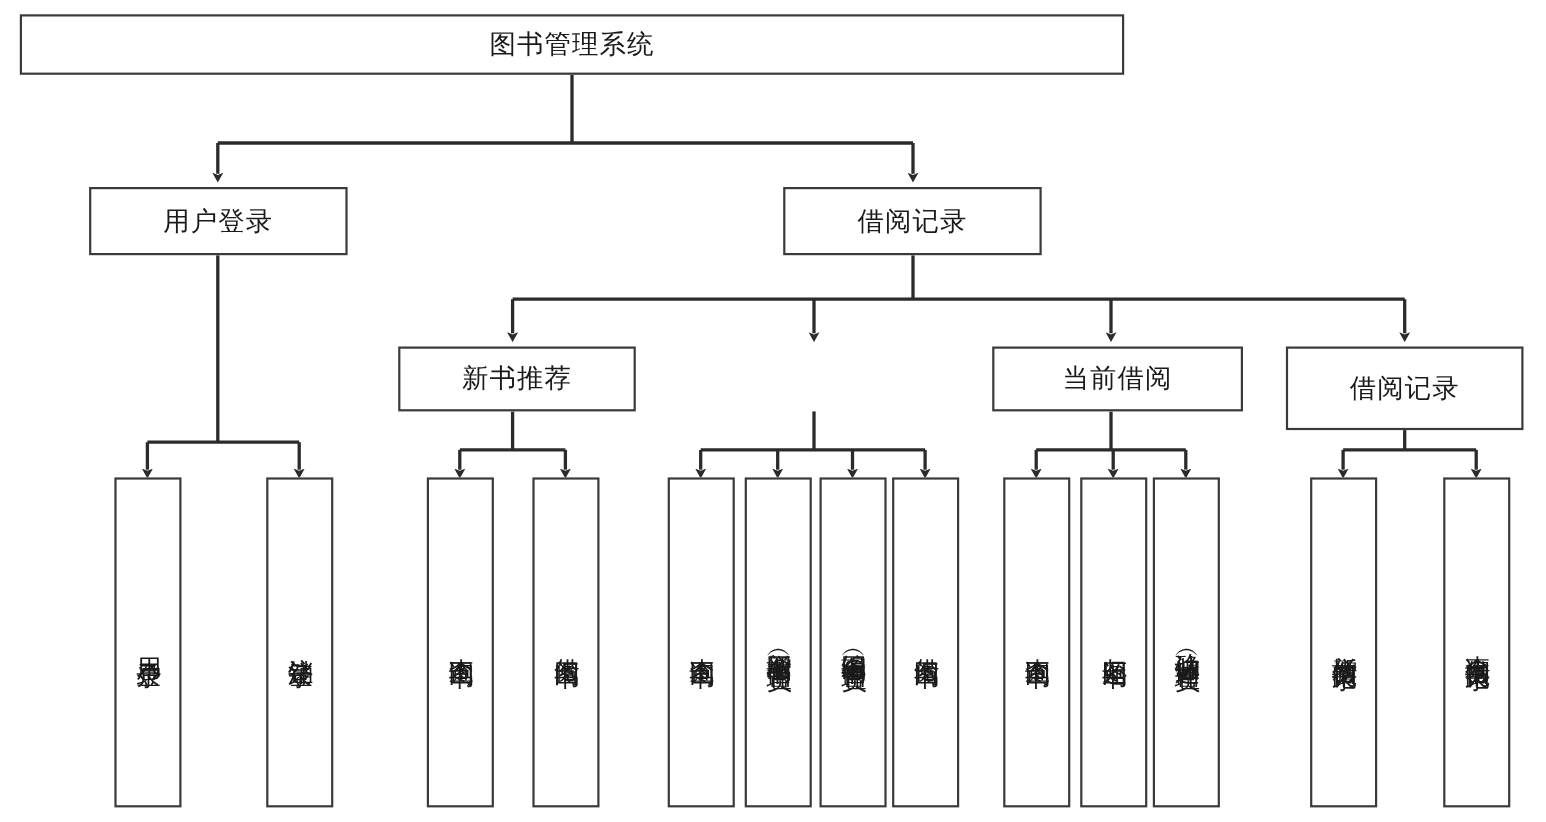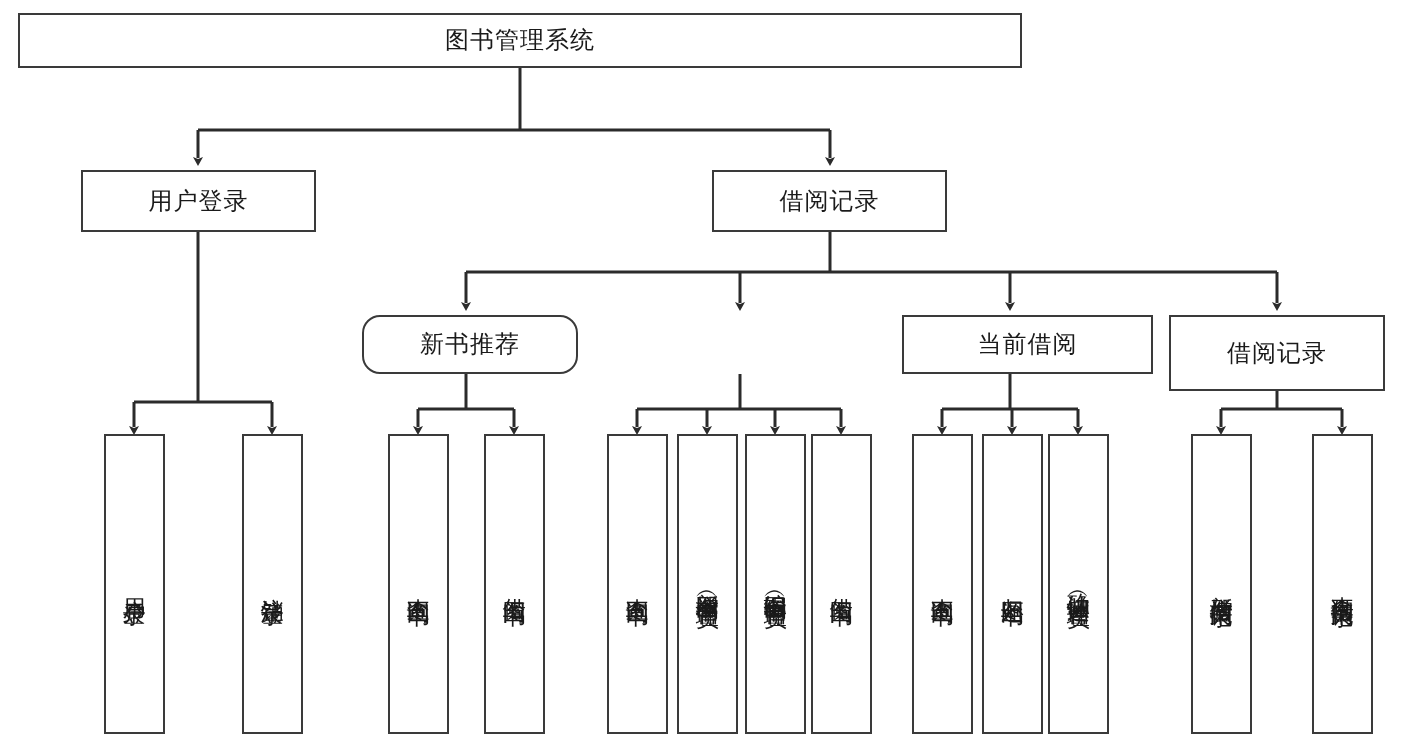--- a/index.html
+++ b/index.html
@@ -126,26 +126,26 @@
   </div>
 
   <div class="node h-node" style="left:81px; top:170px; width:235px; height:62px;">
     <span>用户登录</span>
   </div>
 
   <div class="node h-node" style="left:712px; top:170px; width:235px; height:62px;">
     <span>借阅记录</span>
   </div>
 
-  <div class="node h-node" style="left:362px; top:315px; width:216px; height:59px;border-radius:18px;">
+  <div class="node h-node" style="left:362px; top:315px; width:216px; height:59px;">
     <span>新书推荐</span>
   </div>
 
 
-  <div class="node h-node" style="left:902px; top:315px; width:251px; height:59px;">
+  <div class="node h-node" style="left:902px; top:315px; width:228px; height:59px;">
     <span>当前借阅</span>
   </div>
 
   <div class="node h-node" style="left:1169px; top:315px; width:216px; height:76px;">
     <span>借阅记录</span>
   </div>
 
   <div class="node v-node" style="left:104px; top:434px; width:61px; height:300px;">
     <span class="vtext">用户登录</span>
   </div>

